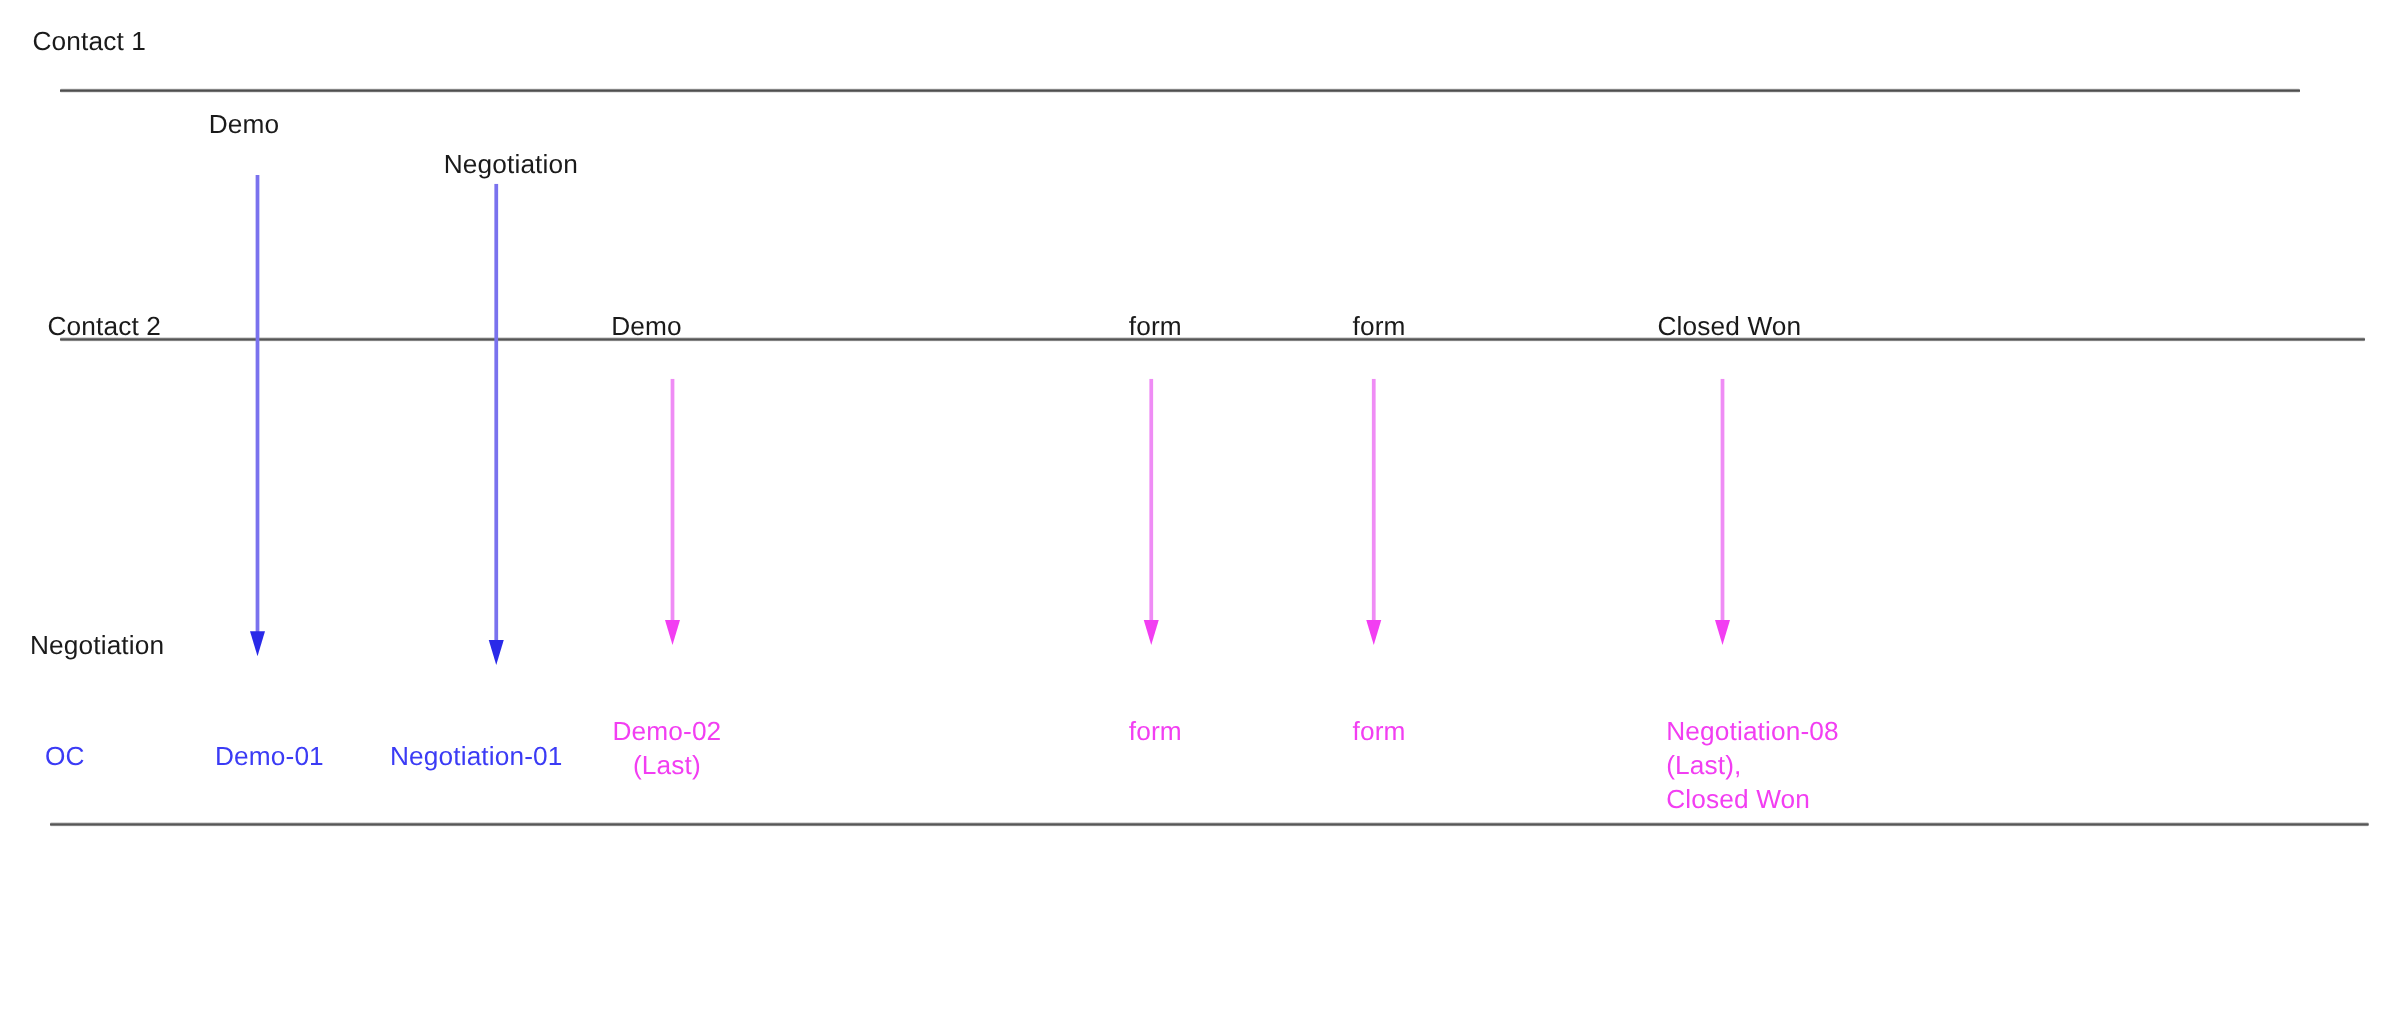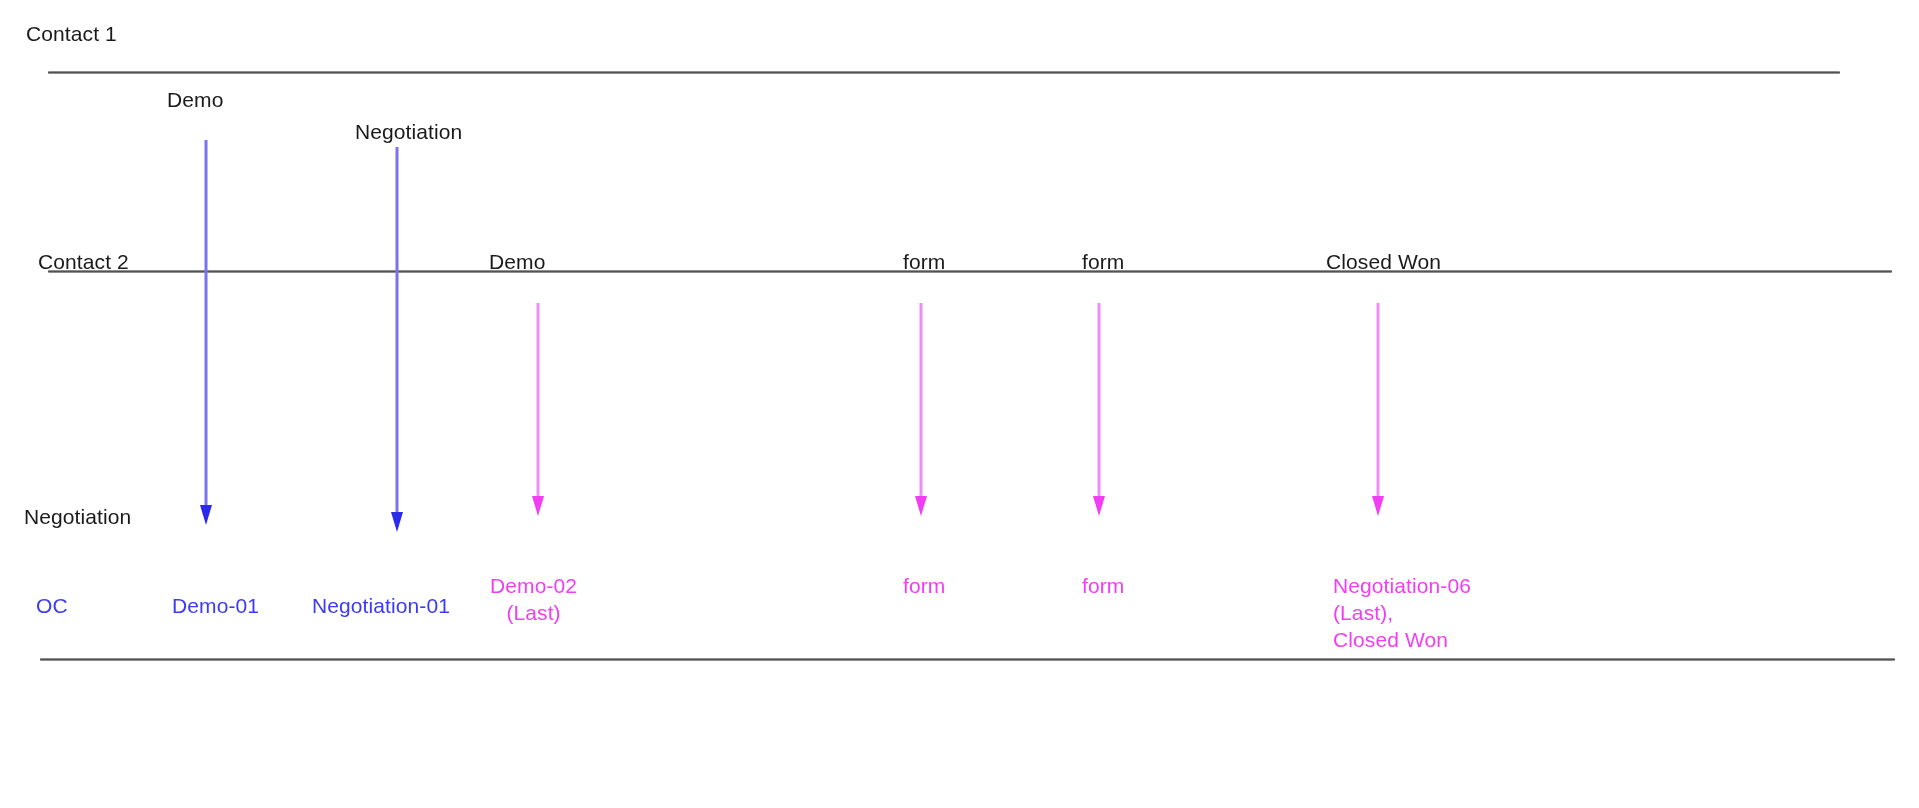--- a/index.html
+++ b/index.html
@@ -91,16 +91,16 @@
         <polygon points="4,193 16,193 10,213" fill="#f23ef2"></polygon>
       </svg></div>
     <div class="stage-label" style="left: 1326px; top: 250px;">Closed Won</div>
     <div class="bottom-label blue" style="left: 36px; top: 572px;">OC</div>
     <div class="bottom-label blue" style="left: 172px; top: 572px;">Demo-01</div>
     <div class="bottom-label blue" style="left: 312px; top: 572px;">Negotiation-01</div>
     <div class="bottom-label pink" style="left: 490px; top: 572px; text-align: center;">Demo-02
 (Last)</div>
     <div class="bottom-label pink" style="left: 903px; top: 572px;">form</div>
     <div class="bottom-label pink" style="left: 1082px; top: 572px;">form</div>
-    <div class="bottom-label pink" style="left: 1333px; top: 572px;">Negotiation-06
+    <div class="bottom-label pink" style="left: 1333px; top: 572px;">Negotiation-08
 (Last),
 Closed Won</div>
   </div>
 
 </body></html>

